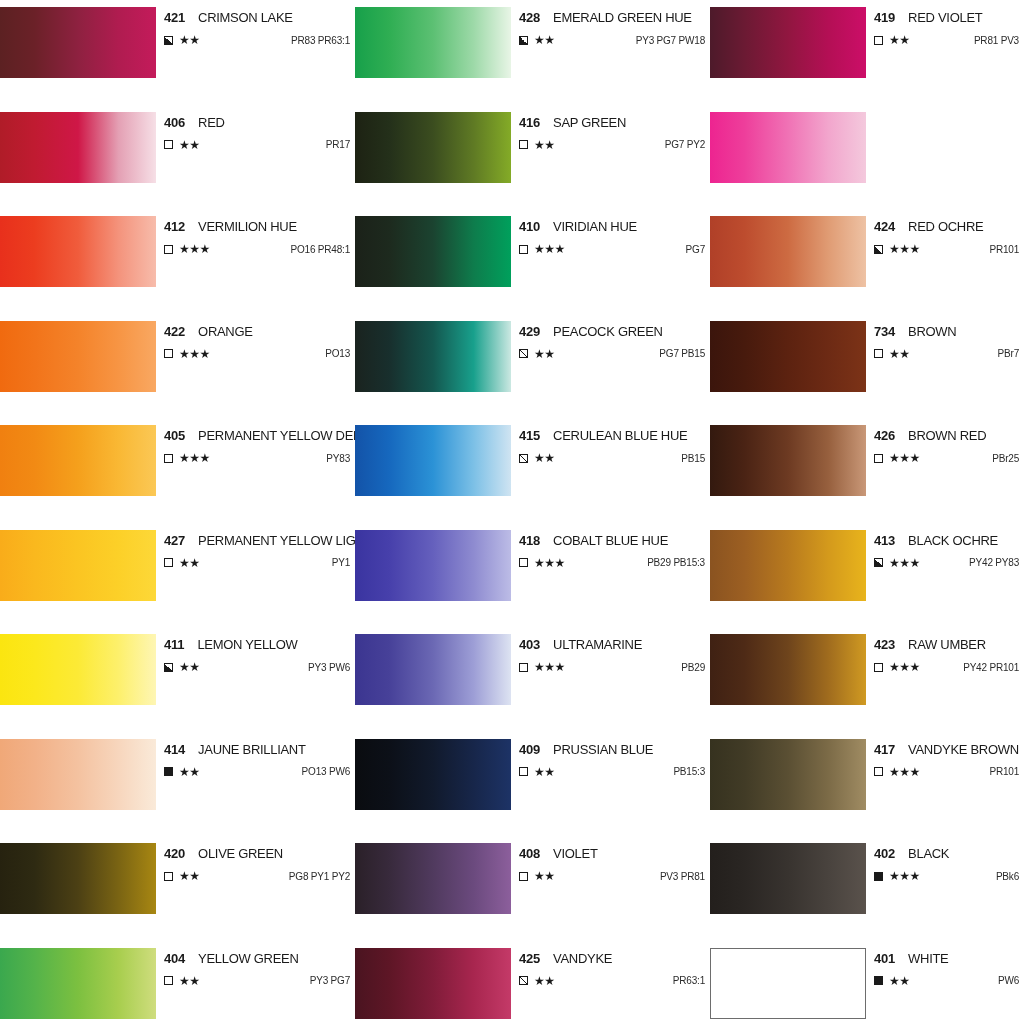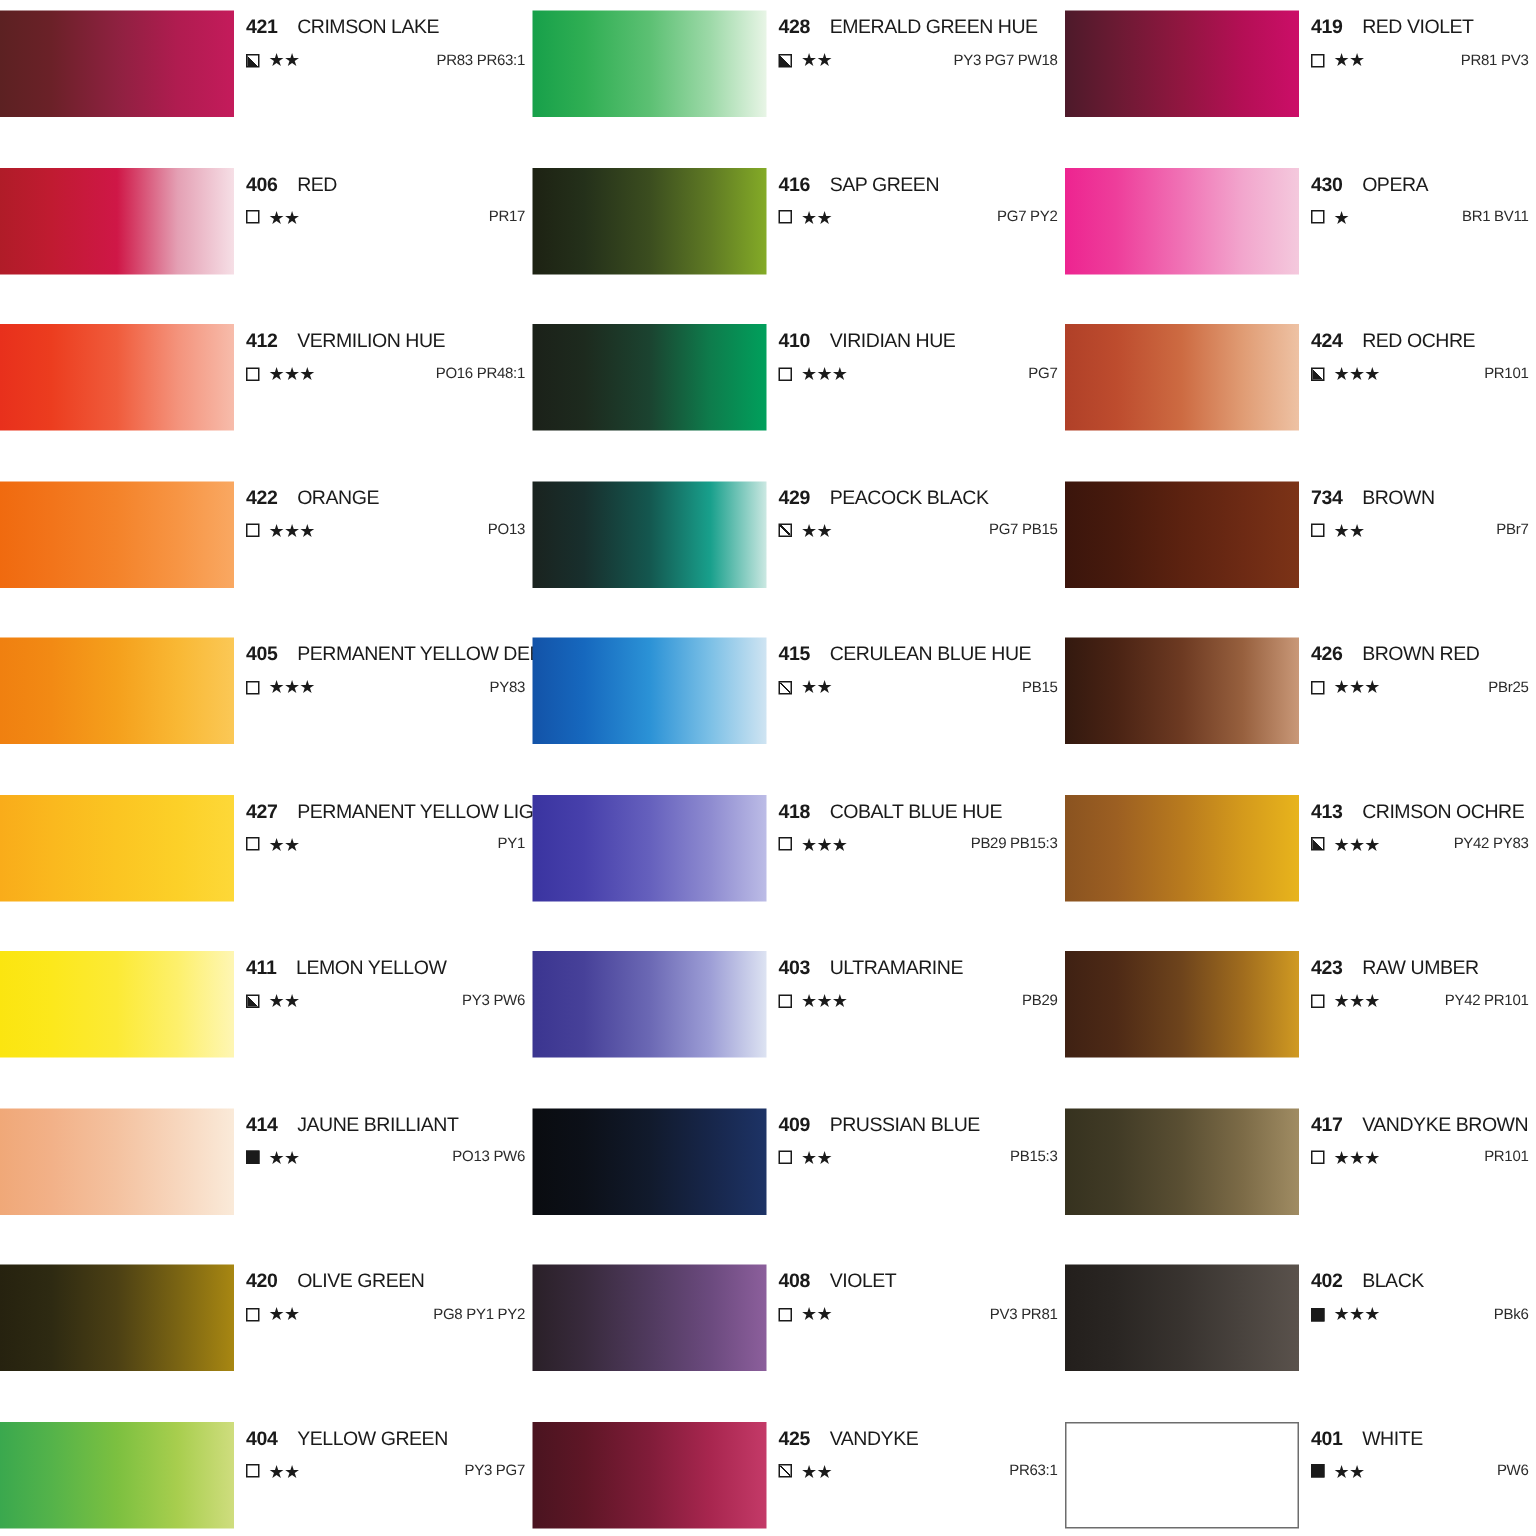--- a/index.html
+++ b/index.html
@@ -215,31 +215,20 @@
             <span class="opacity-box"></span>
             <span class="stars">★★</span>
             <span class="pigments">PG7 PY2</span>
           </div>
         </div>
       </div>
     </div>
     <div class="swatch-cell">
       <div class="row-inner">
         <div class="chip" style="background: linear-gradient(to right, rgb(237, 36, 144) 0%, rgb(238, 62, 155) 22%, rgb(240, 114, 181) 50%, rgb(242, 166, 205) 76%, rgb(244, 201, 221) 100%);"></div>
-        <div class="info">
-          <div class="title-line">
-            <span class="code">430</span>
-            <span class="name">OPERA</span>
-          </div>
-          <div class="meta-line">
-            <span class="opacity-box"></span>
-            <span class="stars">★</span>
-            <span class="pigments">BR1 BV11</span>
-          </div>
-        </div>
       </div>
     </div>
     <div class="swatch-cell">
       <div class="row-inner">
         <div class="chip" style="background: linear-gradient(to right, rgb(232, 48, 28) 0%, rgb(236, 61, 31) 22%, rgb(240, 92, 60) 50%, rgb(244, 147, 124) 76%, rgb(247, 188, 171) 100%);"></div>
         <div class="info">
           <div class="title-line">
             <span class="code">412</span>
             <span class="name">VERMILION HUE</span>
           </div>
@@ -298,21 +287,21 @@
           </div>
         </div>
       </div>
     </div>
     <div class="swatch-cell">
       <div class="row-inner">
         <div class="chip" style="background: linear-gradient(to right, rgb(26, 35, 31) 0%, rgb(24, 47, 45) 22%, rgb(20, 87, 79) 50%, rgb(24, 160, 140) 76%, rgb(203, 232, 226) 100%);"></div>
         <div class="info">
           <div class="title-line">
             <span class="code">429</span>
-            <span class="name">PEACOCK BLACK</span>
+            <span class="name">PEACOCK GREEN</span>
           </div>
           <div class="meta-line">
             <span class="opacity-box op-diag"></span>
             <span class="stars">★★</span>
             <span class="pigments">PG7 PB15</span>
           </div>
         </div>
       </div>
     </div>
     <div class="swatch-cell">
@@ -410,21 +399,21 @@
           </div>
         </div>
       </div>
     </div>
     <div class="swatch-cell">
       <div class="row-inner">
         <div class="chip" style="background: linear-gradient(to right, rgb(138, 83, 32) 0%, rgb(156, 95, 34) 22%, rgb(184, 122, 30) 50%, rgb(212, 154, 28) 76%, rgb(232, 180, 28) 100%);"></div>
         <div class="info">
           <div class="title-line">
             <span class="code">413</span>
-            <span class="name">CRIMSON OCHRE</span>
+            <span class="name">BLACK OCHRE</span>
           </div>
           <div class="meta-line">
             <span class="opacity-box op-semi"></span>
             <span class="stars">★★★</span>
             <span class="pigments">PY42 PY83</span>
           </div>
         </div>
       </div>
     </div>
     <div class="swatch-cell">

